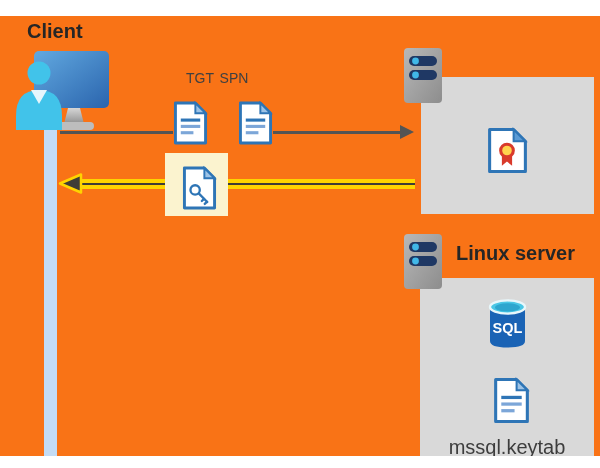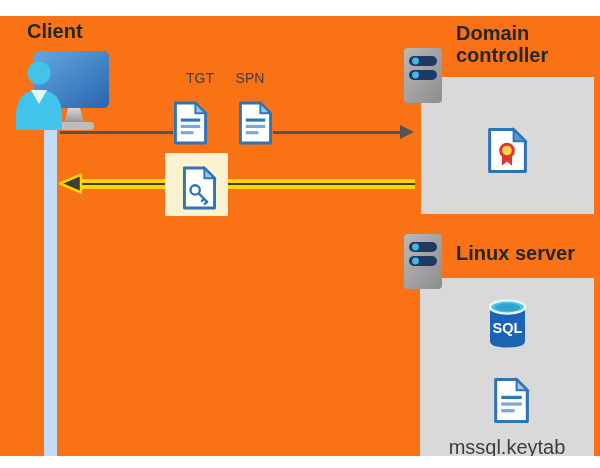--- a/index.html
+++ b/index.html
@@ -55,21 +55,21 @@
         <polygon points="25,44 41,44 33,58" fill="#e6f6fc"></polygon>
       </g>
     </svg>
   </div>
 
   <div class="abs gray-line" style="left:60px;top:115px;width:113px;"></div>
   <div class="abs gray-line" style="left:273px;top:115px;width:127px;"></div>
   <div class="abs gray-head" style="left:400px;top:109px;"></div>
 
   <div class="abs sublabel" style="left:178px;top:54px;width:44px;">TGT</div>
-  <div class="abs sublabel" style="left:228px;top:54px;width:44px;">SPN</div>
+  <div class="abs sublabel" style="left:212px;top:54px;width:44px;">SPN</div>
 
   <div class="abs" style="left:173px;top:84px;">
     <svg width="35" height="46" viewBox="0 0 36 46">
       <path d="M2.5 2.5 H23 L33.5 13 V43.5 H2.5 Z" fill="#ffffff" stroke="#2e75b6" stroke-width="3" stroke-linejoin="round"></path>
       <path d="M23 2.5 V13 H33.5 Z" fill="#9dc3e6" stroke="#2e75b6" stroke-width="2"></path>
       <line x1="8" y1="20" x2="28" y2="20" stroke="#2e75b6" stroke-width="3.2"></line>
       <line x1="8" y1="26.5" x2="28" y2="26.5" stroke="#7ca6d8" stroke-width="3.2"></line>
       <line x1="8" y1="33" x2="21" y2="33" stroke="#7ca6d8" stroke-width="3.2"></line>
     </svg>
   </div>
@@ -115,21 +115,20 @@
             <stop offset="1" stop-color="#8d8d8d"></stop>
         </linearGradient>
       </defs>
       <rect x="1" y="1" width="38" height="55" rx="4" fill="url(#srv-g1)"></rect>
       <rect x="6" y="9" width="28" height="10" rx="5" fill="#1f3864"></rect>
       <circle cx="12.5" cy="14" r="3.4" fill="#41b8e8"></circle>
       <rect x="6" y="23" width="28" height="10" rx="5" fill="#1f3864"></rect>
       <circle cx="12.5" cy="28" r="3.4" fill="#41b8e8"></circle>
     </svg>
   </div>
-  <div class="abs heading" style="left:456px;top:6px;width:135px;">Domain controller</div>
   <div class="abs" style="left:487px;top:111px;">
     <svg width="41" height="47" viewBox="0 0 40 46">
       <path d="M2.5 2.5 H26 L37.5 14 V43.5 H2.5 Z" fill="#ffffff" stroke="#2e75b6" stroke-width="3" stroke-linejoin="round"></path>
       <path d="M26 2.5 V14 H37.5 Z" fill="#5b9bd5" stroke="#2e75b6" stroke-width="2"></path>
       <path d="M14.5 27 V38 L19.5 33.8 L24.5 38 V27 Z" fill="#d93a2b"></path>
       <circle cx="19.5" cy="23" r="6.2" fill="#ffd34d" stroke="#d93a2b" stroke-width="3"></circle>
     </svg>
   </div>
 
   <div class="abs panel" style="left:420px;top:262px;width:174px;height:193px;"></div>

